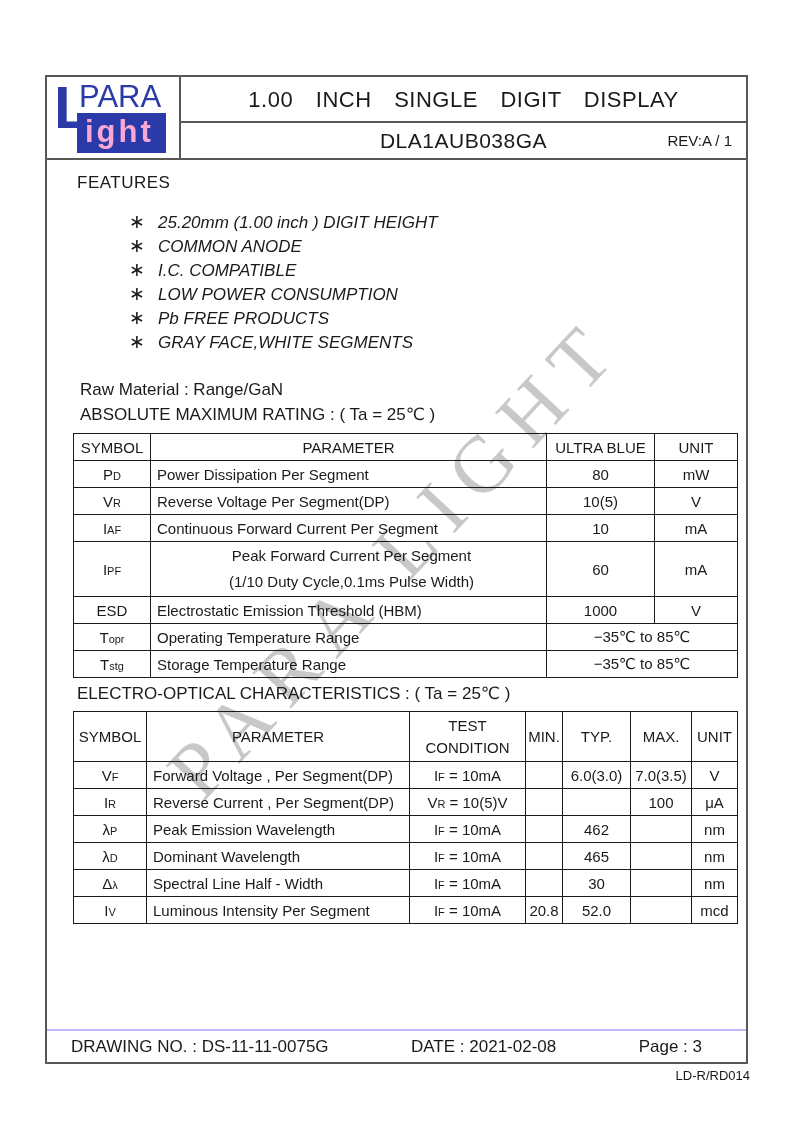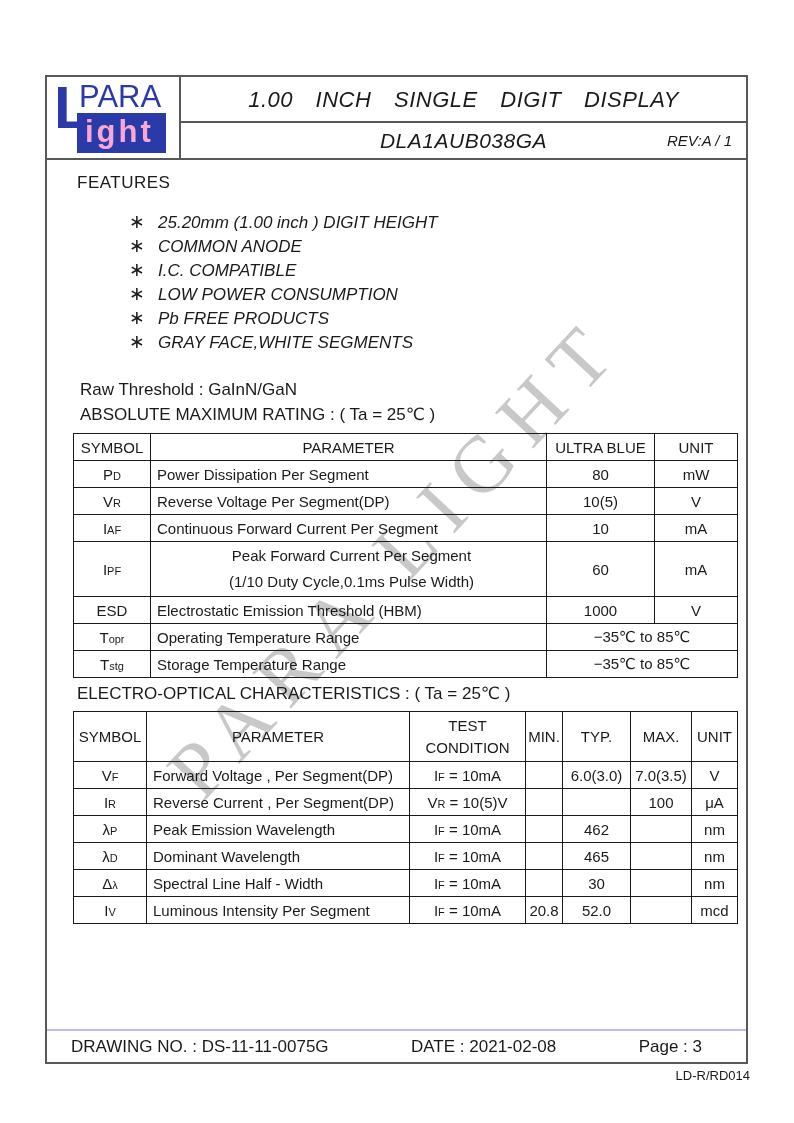--- a/index.html
+++ b/index.html
@@ -45,21 +45,21 @@
   }
   .logo-para {
     position: absolute; left: 32px; top: 2px;
     font-size: 31px; font-weight: normal; letter-spacing: 0px; font-style: normal;
   }
   .logo-ight {
     position: absolute; left: 30px; top: 36px;
     color: #f9a8d4; font-size: 31px; font-weight: bold;
     padding: 0 12px 3px 8px; letter-spacing: 3px; line-height: 1.2;
   }
-  .header-right { flex: 1; display: flex; flex-direction: column; font-style: italic; }
+  .header-right { flex: 1; display: flex; flex-direction: column; }
   .title-row {
     height: 46px; line-height: 46px; border-bottom: 2px solid #585858;
     text-align: center; font-size: 22px; word-spacing: 16px; letter-spacing: 0.5px;
   }
   .part-row { flex: 1; position: relative; text-align: center; font-size: 21px; line-height: 35px; letter-spacing: 0.5px; }
   .rev { position: absolute; right: 14px; top: 0; font-size: 15px; letter-spacing: 0; }
   
   .features-heading { margin: 13px 0 0 30px; font-size: 17px; letter-spacing: 0.5px; }
   .features-list { list-style: none; margin-top: 17px; padding-left: 82px; font-style: italic; }
   .features-list li { font-size: 17px; height: 24px; line-height: 24px; white-space: nowrap; }
@@ -115,21 +115,21 @@
     <div class="features-heading">FEATURES</div>
     <ul class="features-list">
       <li><span class="bullet">∗</span><span>25.20mm (1.00 inch ) DIGIT HEIGHT</span></li>
       <li><span class="bullet">∗</span><span>COMMON ANODE</span></li>
       <li><span class="bullet">∗</span><span>I.C. COMPATIBLE</span></li>
       <li><span class="bullet">∗</span><span>LOW POWER CONSUMPTION</span></li>
       <li><span class="bullet">∗</span><span>Pb FREE PRODUCTS</span></li>
       <li><span class="bullet">∗</span><span>GRAY FACE,WHITE SEGMENTS</span></li>
     </ul>
 
-    <div class="raw-line">Raw Threshold : GaInN/GaN</div>
+    <div class="raw-line">Raw Material : Range/GaN</div>
     <div class="section-heading">ABSOLUTE MAXIMUM RATING : ( Ta = 25℃ )</div>
 
     <table class="abs-table">
       <colgroup>
           <col style="width:77px">
           <col style="width:396px">
           <col style="width:108px">
           <col style="width:83px">
         </colgroup>
       <tbody>

